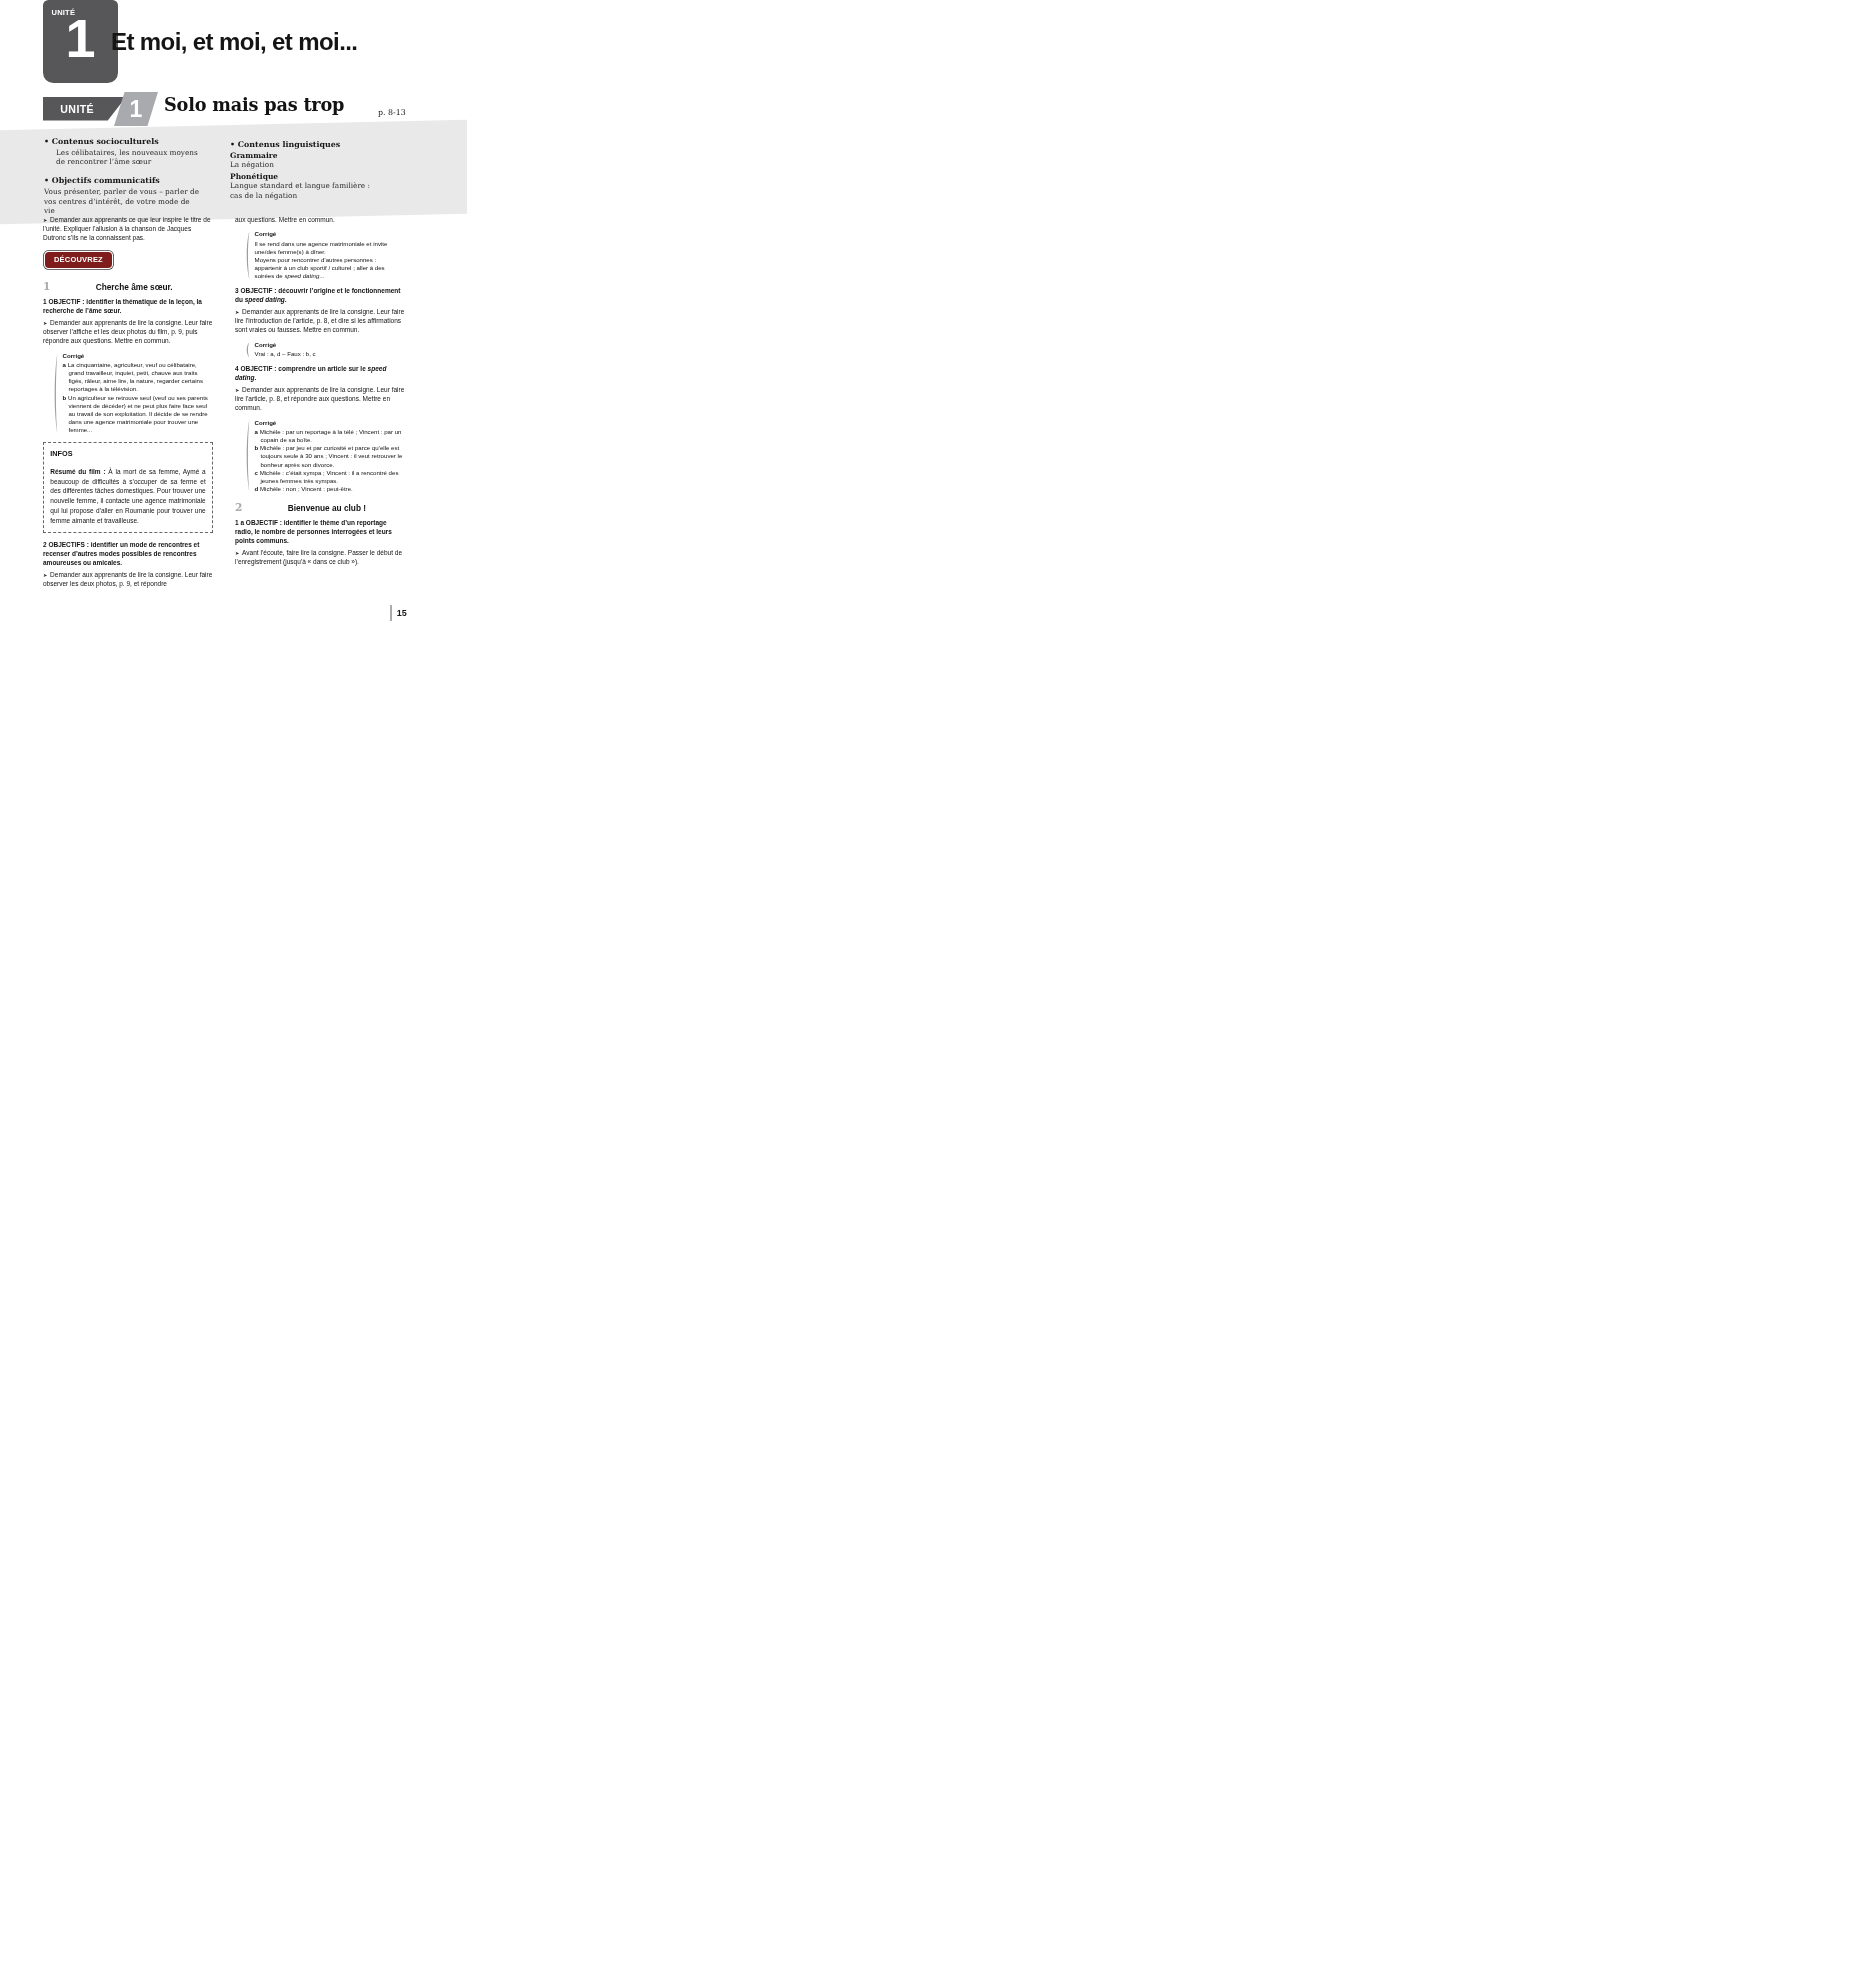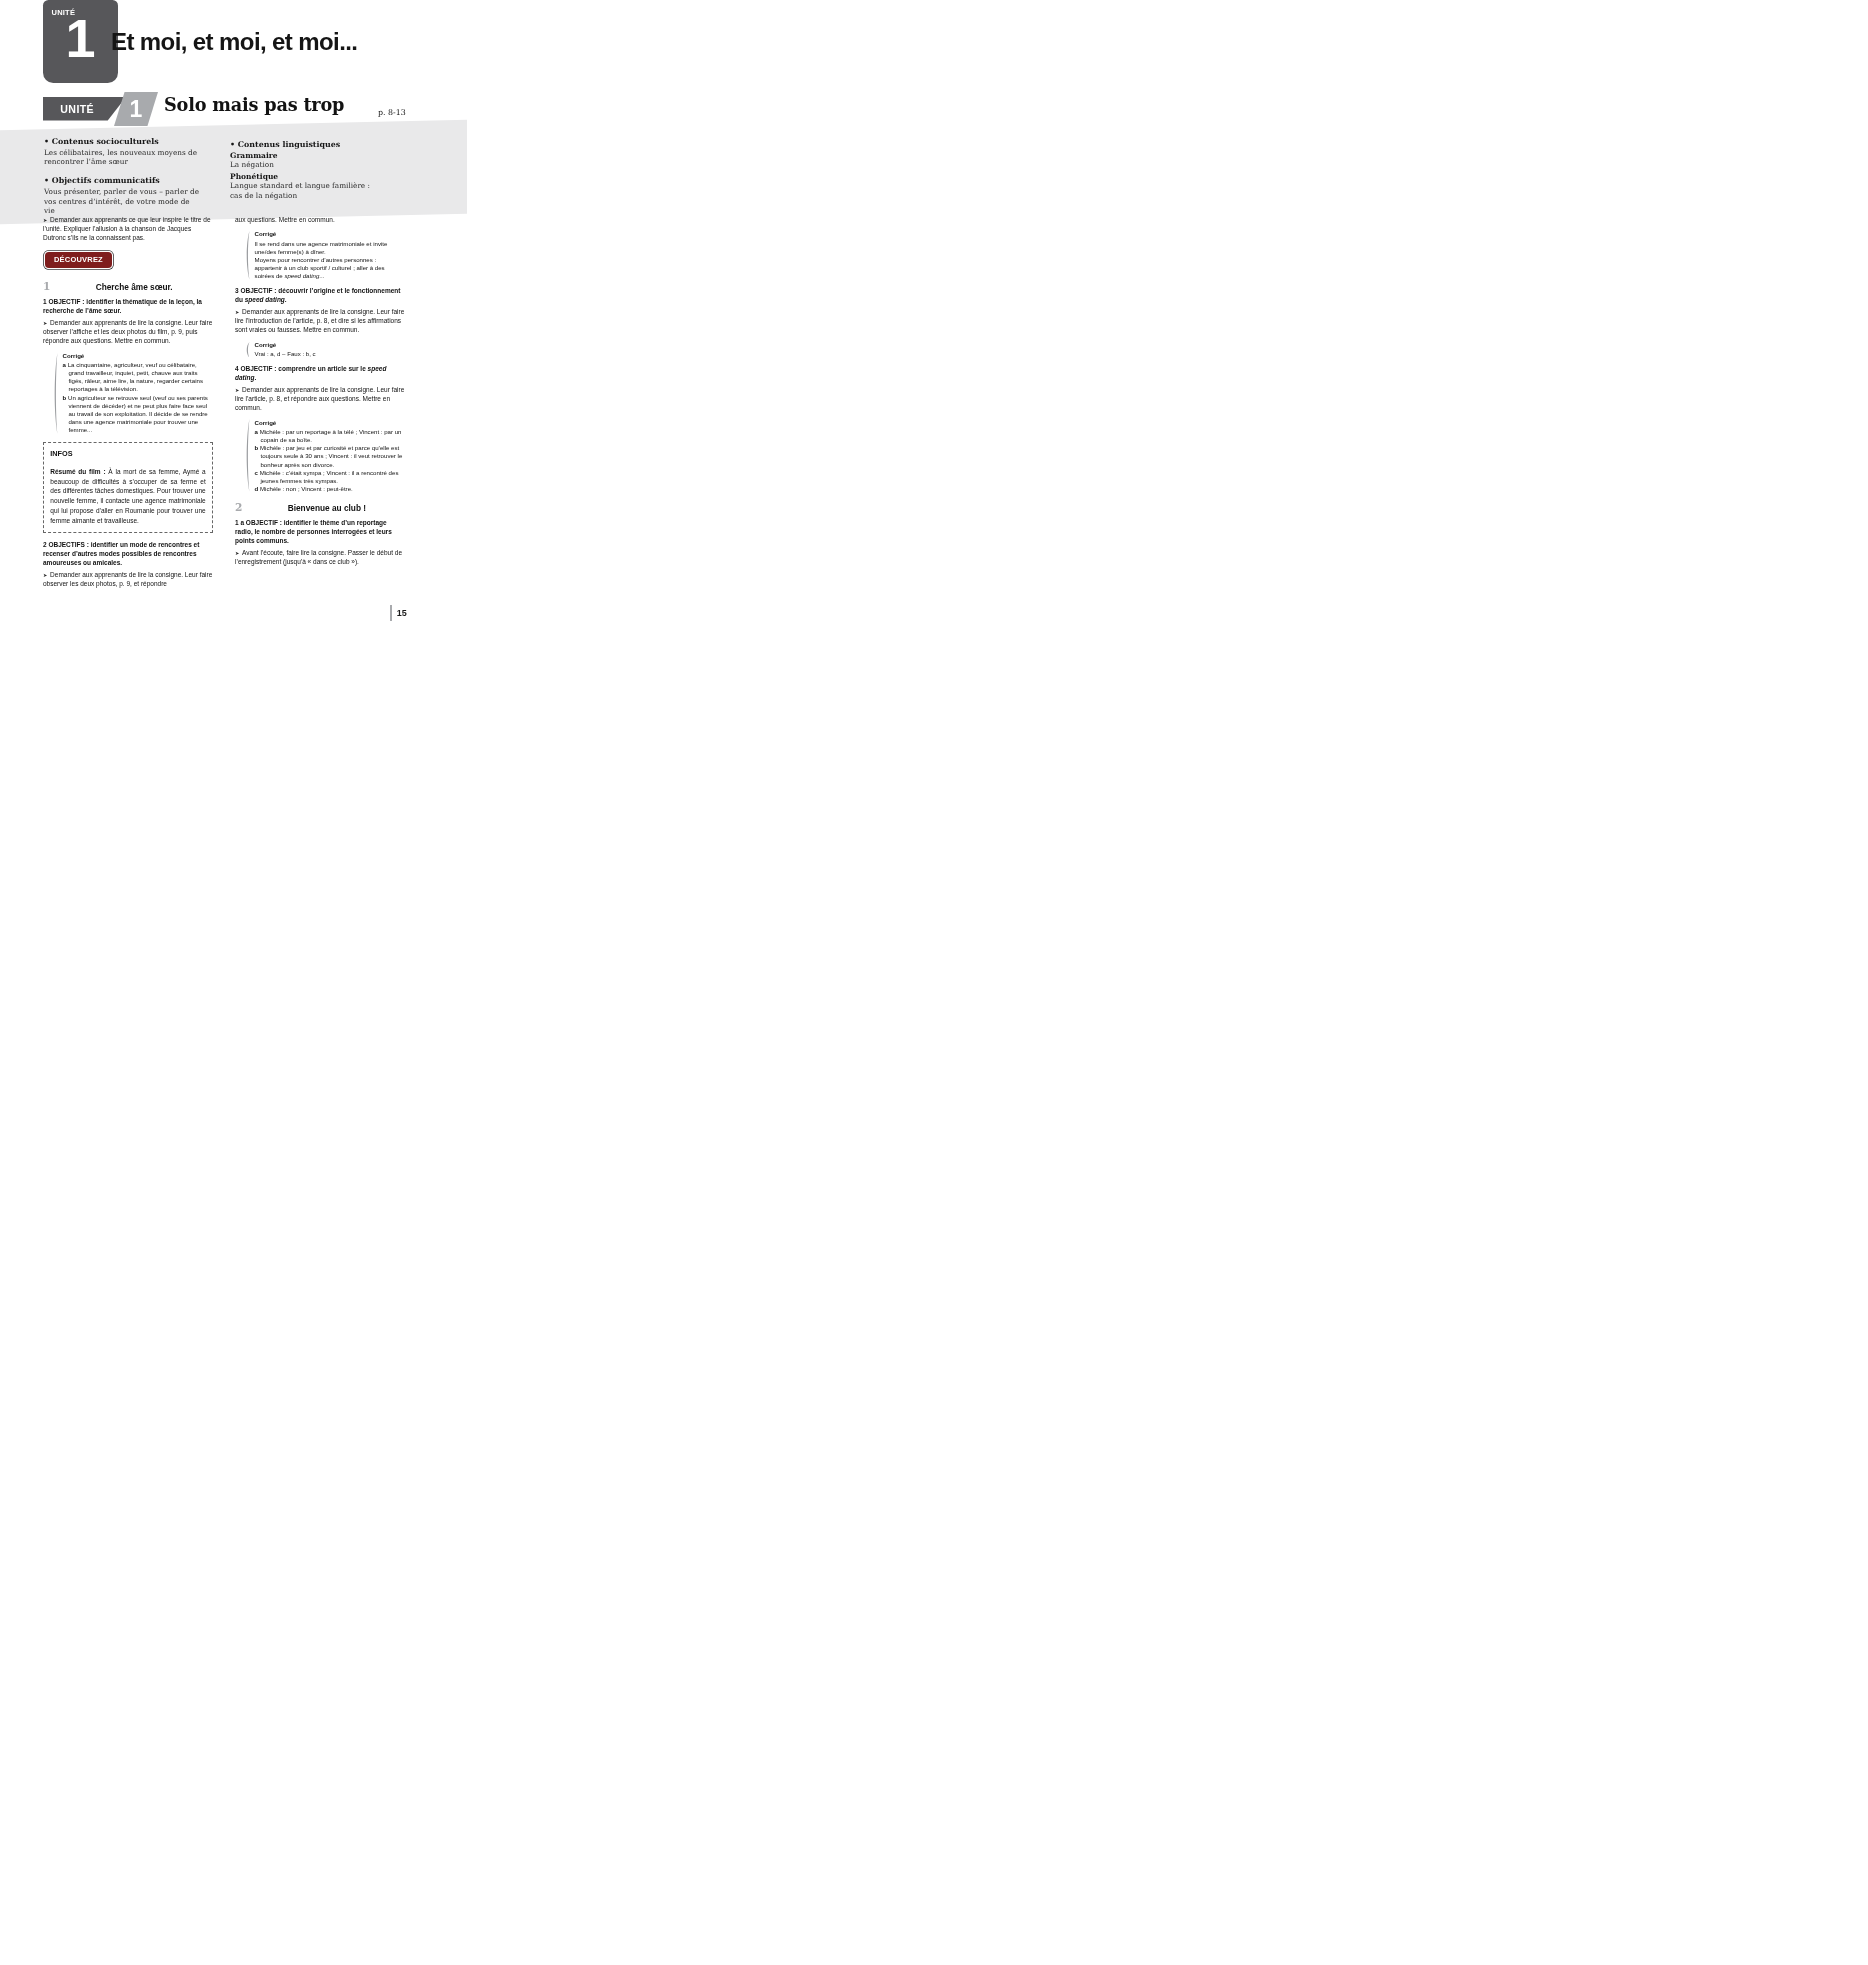--- a/index.html
+++ b/index.html
@@ -57,21 +57,21 @@
     position:absolute; left:378px; top:108px;
     font-family:"DejaVu Serif","Liberation Serif",serif; font-size:7.9px;
   }
 
   
   .ov-col { position:absolute; font-family:"DejaVu Serif","Liberation Serif",serif; }
   .ov-col-left  { left:44px; top:137px; width:157px; }
   .ov-col-right { left:230px; top:140px; width:149px; }
   .ov-heading { font-size:7.9px; font-weight:bold; margin-bottom:2px; color:#161616; }
   .ov-body { font-size:7.3px; line-height:1.3; color:#2a2a2a; }
-  .ov-gap { margin-bottom:9.4px; }
+  .ov-gap { margin-bottom:9.4px;margin-left:12px; }
   .ov-sub { font-size:7.5px; font-weight:bold; margin-top:2.4px; color:#161616; }
 
   
   .col { position:absolute; top:216px; width:170px; font-size:6.5px; line-height:1.38; color:#121212; }
   .col-left  { left:43px; }
   .col-right { left:235px; }
 
   .pointer { margin-bottom:5.5px; }
   .arrow { color:#2c2c2c; font-size:5.1px; margin-right:2.8px; position:relative; top:-0.4px; }
 

